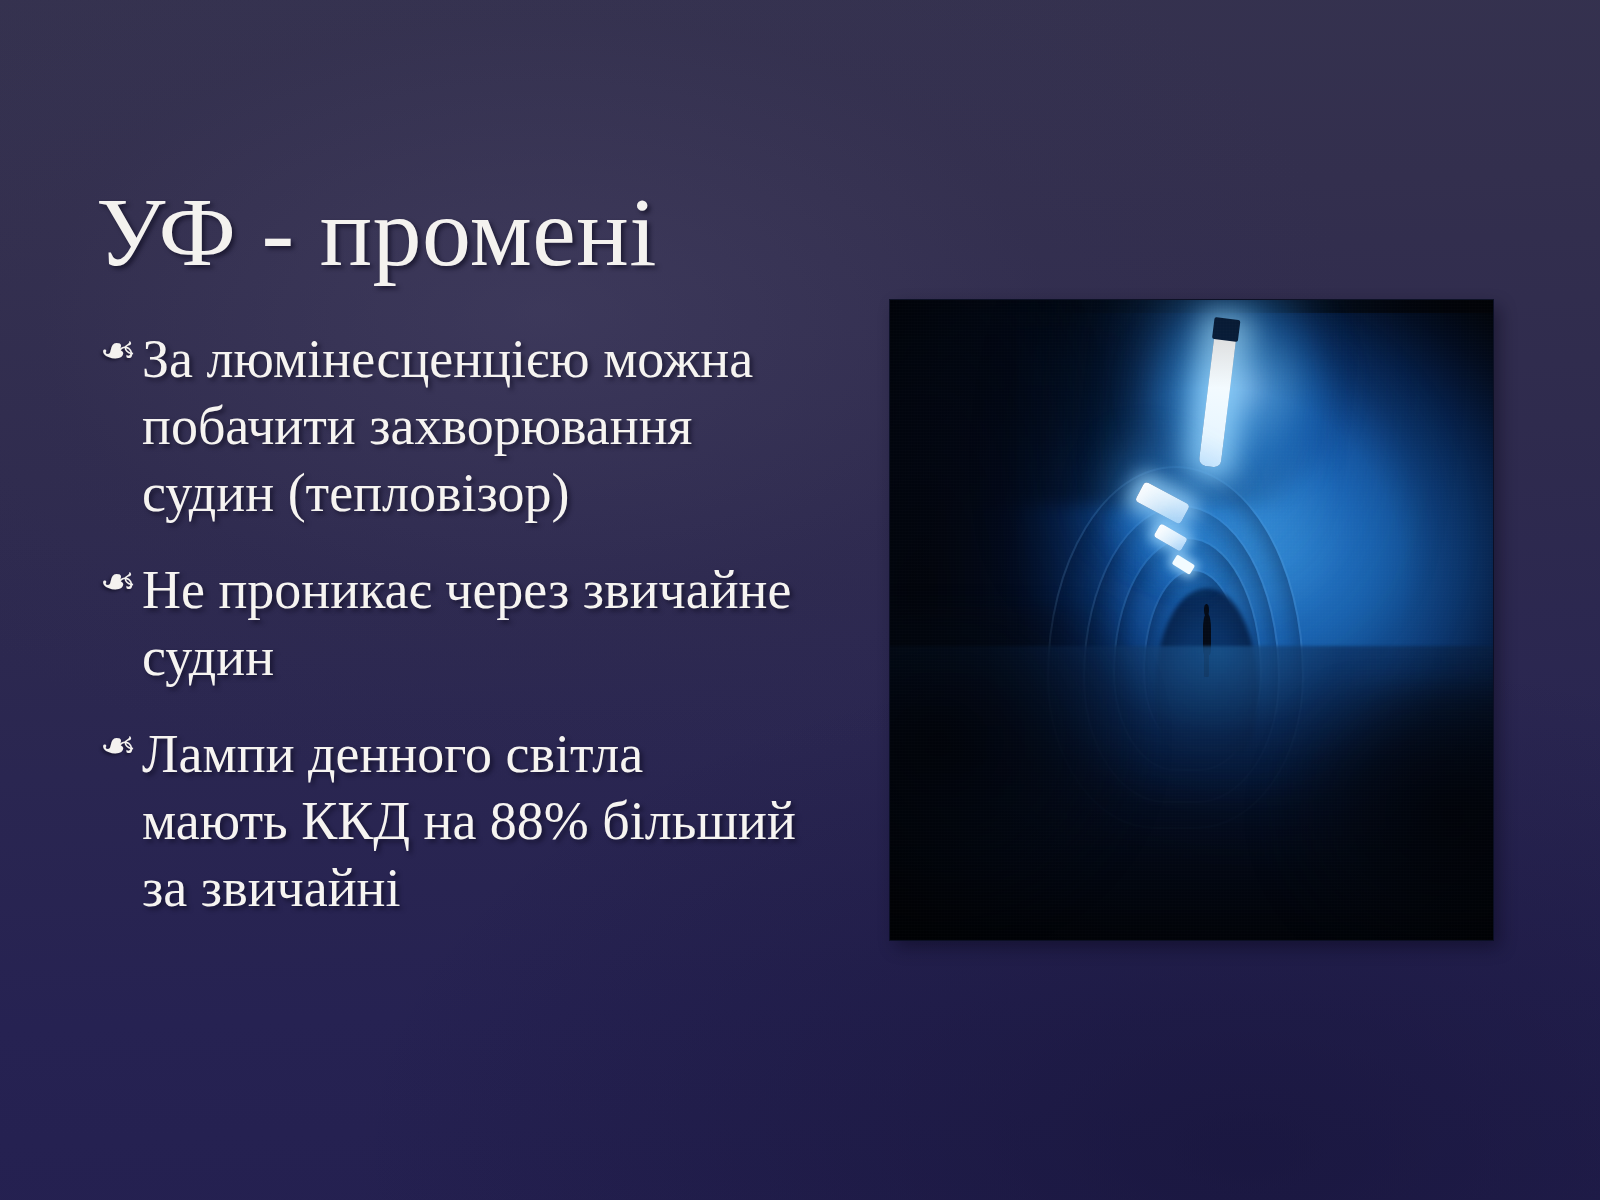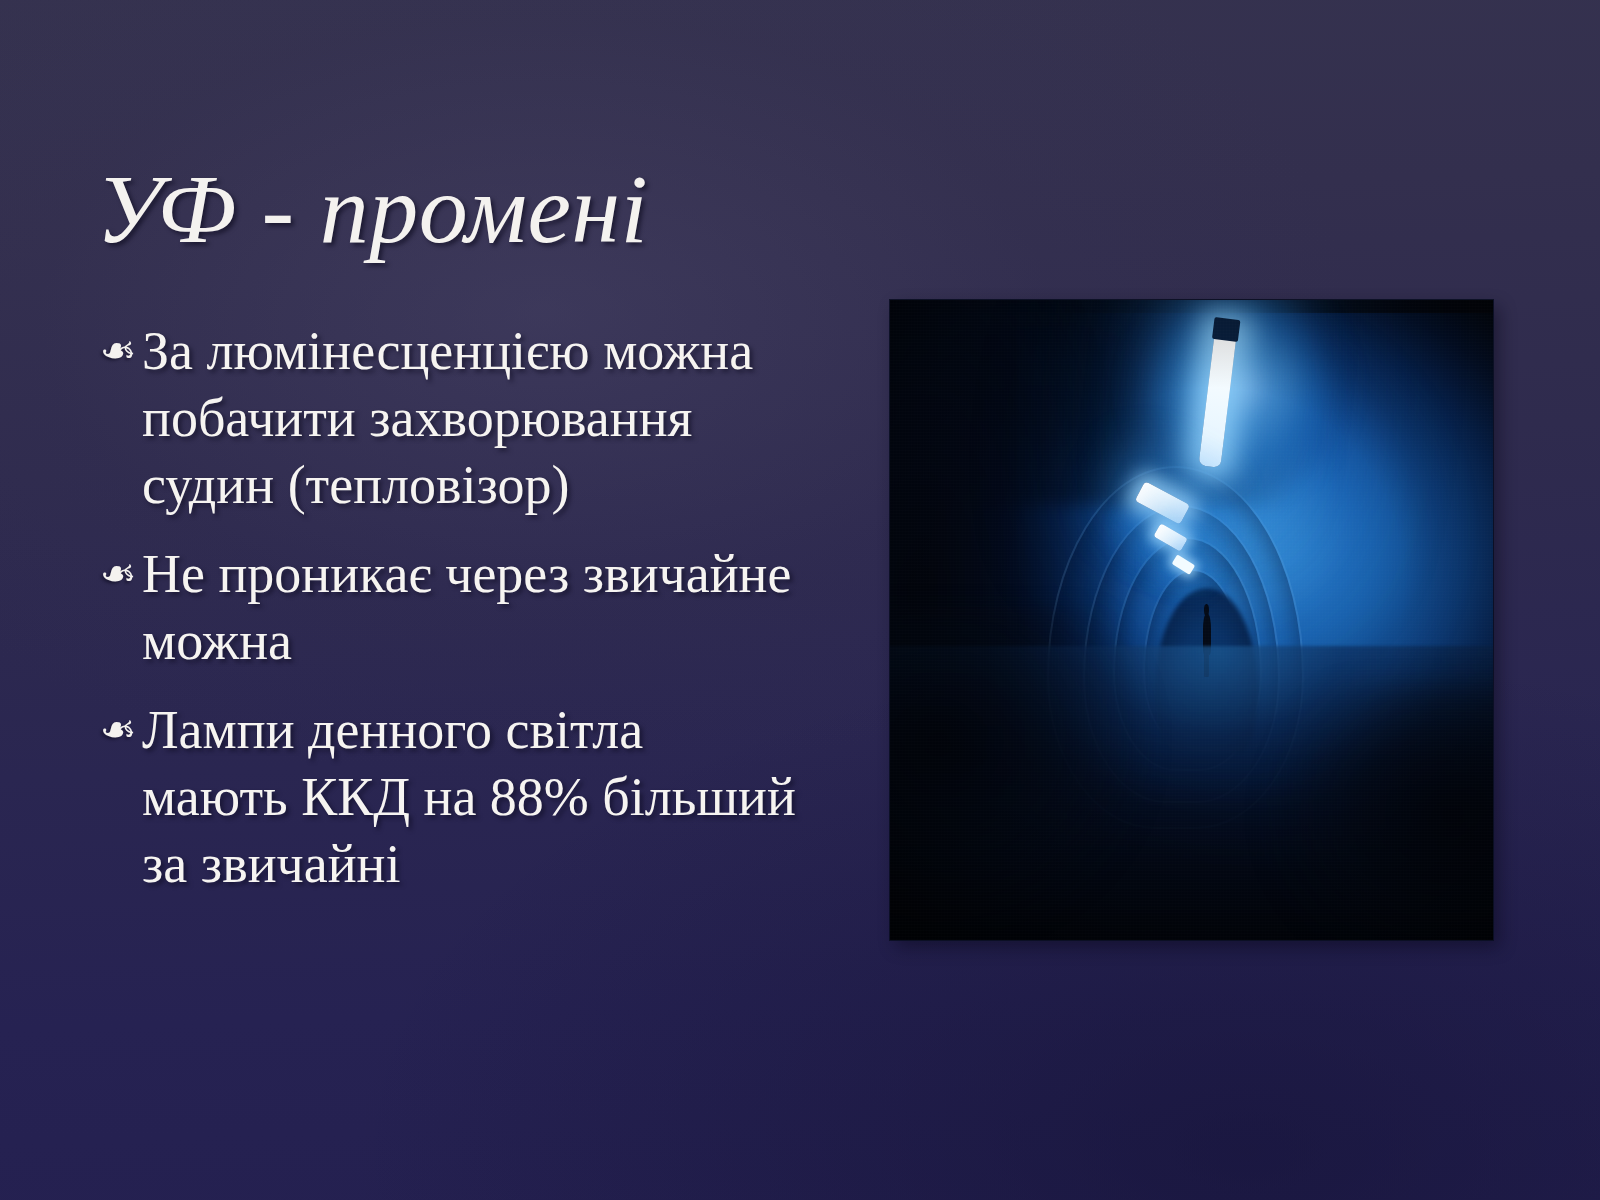--- a/index.html
+++ b/index.html
@@ -24,30 +24,29 @@
     background:
       radial-gradient(ellipse 70% 55% at 34% 26%, rgba(86, 82, 120, 0.30) 0%, rgba(60,56,92,0.10) 45%, rgba(0,0,0,0) 72%),
       radial-gradient(ellipse 80% 60% at 78% 96%, rgba(18, 16, 52, 0.55) 0%, rgba(0,0,0,0) 70%);
     pointer-events: none;
   }
 
   
   .title {
     position: absolute;
     left: 96px;
-    top: 92px;
+    top: 115px;
     width: 1100px;
     font-size: 98px;
     line-height: 1.05;
     font-weight: normal;
     color: #f4f2ef;
     letter-spacing: 0.5px;
     text-shadow: 3px 3px 4px rgba(8, 6, 24, 0.55);
     white-space: nowrap;
-    font-style: italic;
   }
 
   
   .body-list {
     position: absolute;
     left: 96px;
     top: 318px;
     width: 700px;
   }
   .bullet-item {
@@ -70,20 +69,21 @@
     font-family: "DejaVu Serif", "Liberation Serif", serif;
     user-select: none;
   }
   .bullet-text {
     flex: 1 1 auto;
     font-size: 54px;
     line-height: 67px;
     color: #f6f4f1;
     text-shadow: 3px 3px 4px rgba(8, 6, 24, 0.5);
     padding-left: 2px;
+    margin-top: 8px;
   }
 
   
   .picture {
     position: absolute;
     left: 890px;
     top: 300px;
     width: 603px;
     height: 640px;
     overflow: hidden;
@@ -300,21 +300,21 @@
 
   <div class="body-list">
 
     <div class="bullet-item">
       <span class="bullet-mark">❧</span>
       <span class="bullet-text">За люмінесценцією можна побачити захворювання судин (тепловізор)</span>
     </div>
 
     <div class="bullet-item">
       <span class="bullet-mark">❧</span>
-      <span class="bullet-text">Не проникає через звичайне можна</span>
+      <span class="bullet-text">Не проникає через звичайне судин</span>
     </div>
 
     <div class="bullet-item">
       <span class="bullet-mark">❧</span>
       <span class="bullet-text">Лампи денного світла мають ККД на 88% більший за звичайні</span>
     </div>
 
   </div>
 
   <div class="picture" title="Dark blue underground tunnel lit by fluorescent tubes with a lone silhouetted person standing in the distance">

